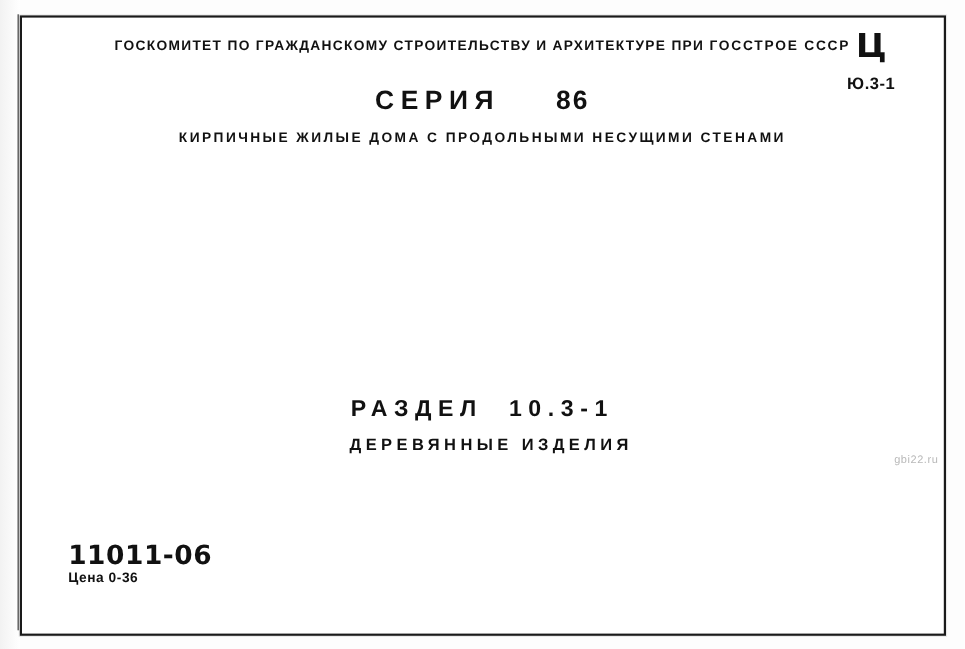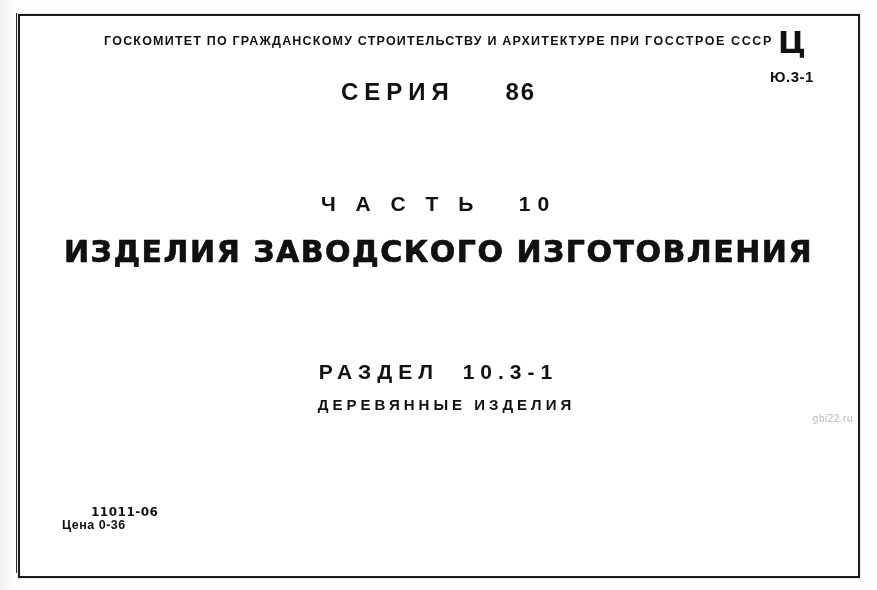--- a/index.html
+++ b/index.html
@@ -145,25 +145,24 @@
     letter-spacing: 0.5px;
   }
   
   #code-block {
     position: absolute;
     left: 62px;
     bottom: 58px;
     text-align: left;
   }
   #code-number {
-    font-size: 12px;
+    font-size: 24px;
     font-weight: 700;
     letter-spacing: 0.5px;
     font-family: "DejaVu Sans", sans-serif;
-    margin-left: 29px;
   }
   #code-price {
     font-size: 12.5px;
     font-weight: 600;
     letter-spacing: 0.5px;
     margin-top: -1px;
   }
   
   #watermark {
     position: absolute;
@@ -190,24 +189,23 @@
 
   <div id="scan-edge"></div>
 
   <div id="sheet-frame"></div>
 
   <div class="txt" id="header-org"><span>ГОСКОМИТЕТ ПО ГРАЖДАНСКОМУ СТРОИТЕЛЬСТВУ И АРХИТЕКТУРЕ ПРИ </span><span class="strong">ГОССТРОЕ СССР</span></div>
 
 
   <div class="txt" id="series-line"><span>СЕРИЯ</span><span>    </span><span class="num">86</span></div>
 
-
-  <div class="txt" id="part-line"><span>Ч А С Т Ь</span><span>   </span><span>10</span></div>
-
-  <div class="txt" id="main-title">ИЗДЕЛИЯ ЗАВОДСКОГО ИЗГОТОВЛЕНИЯ</div>
+  <div class="txt" id="subtitle-line">КИРПИЧНЫЕ ЖИЛЫЕ ДОМА С ПРОДОЛЬНЫМИ НЕСУЩИМИ СТЕНАМИ</div>
+
+
 
   <div class="txt" id="section-line"><span>РАЗДЕЛ</span><span>  </span><span>10.3-1</span></div>
 
   <div class="txt" id="section-sub">ДЕРЕВЯННЫЕ ИЗДЕЛИЯ</div>
 
   <div id="stamp">
     <div id="stamp-glyph">Ц</div>
     <div id="stamp-code">Ю.3-1</div>
   </div>
 

